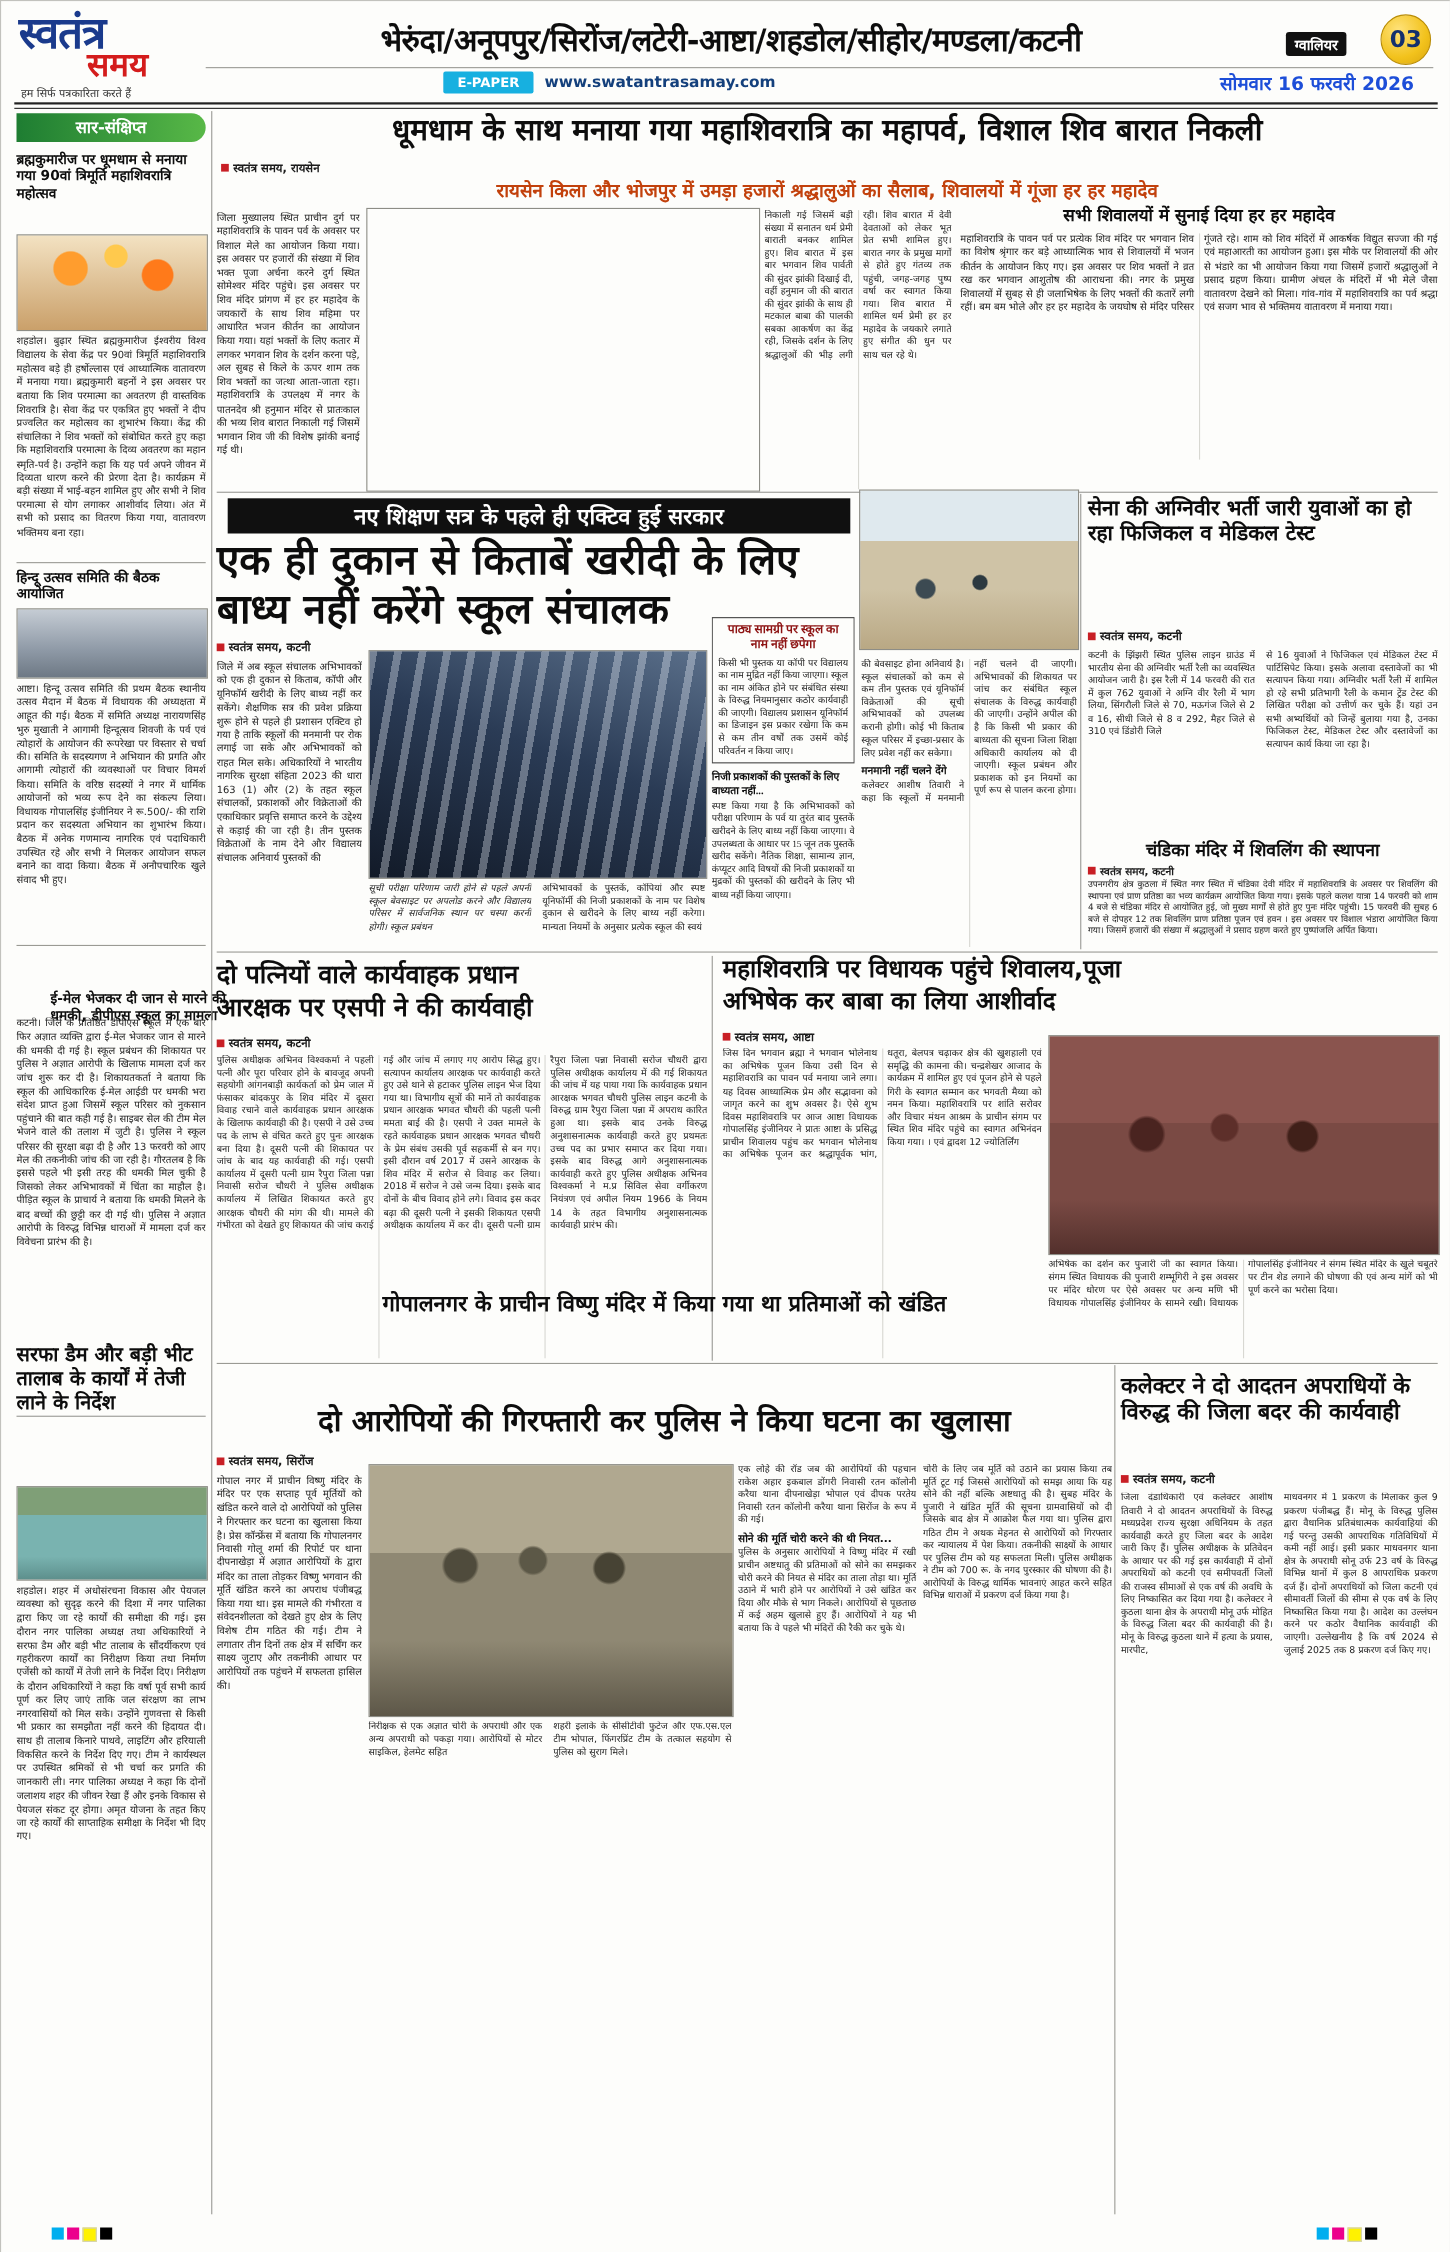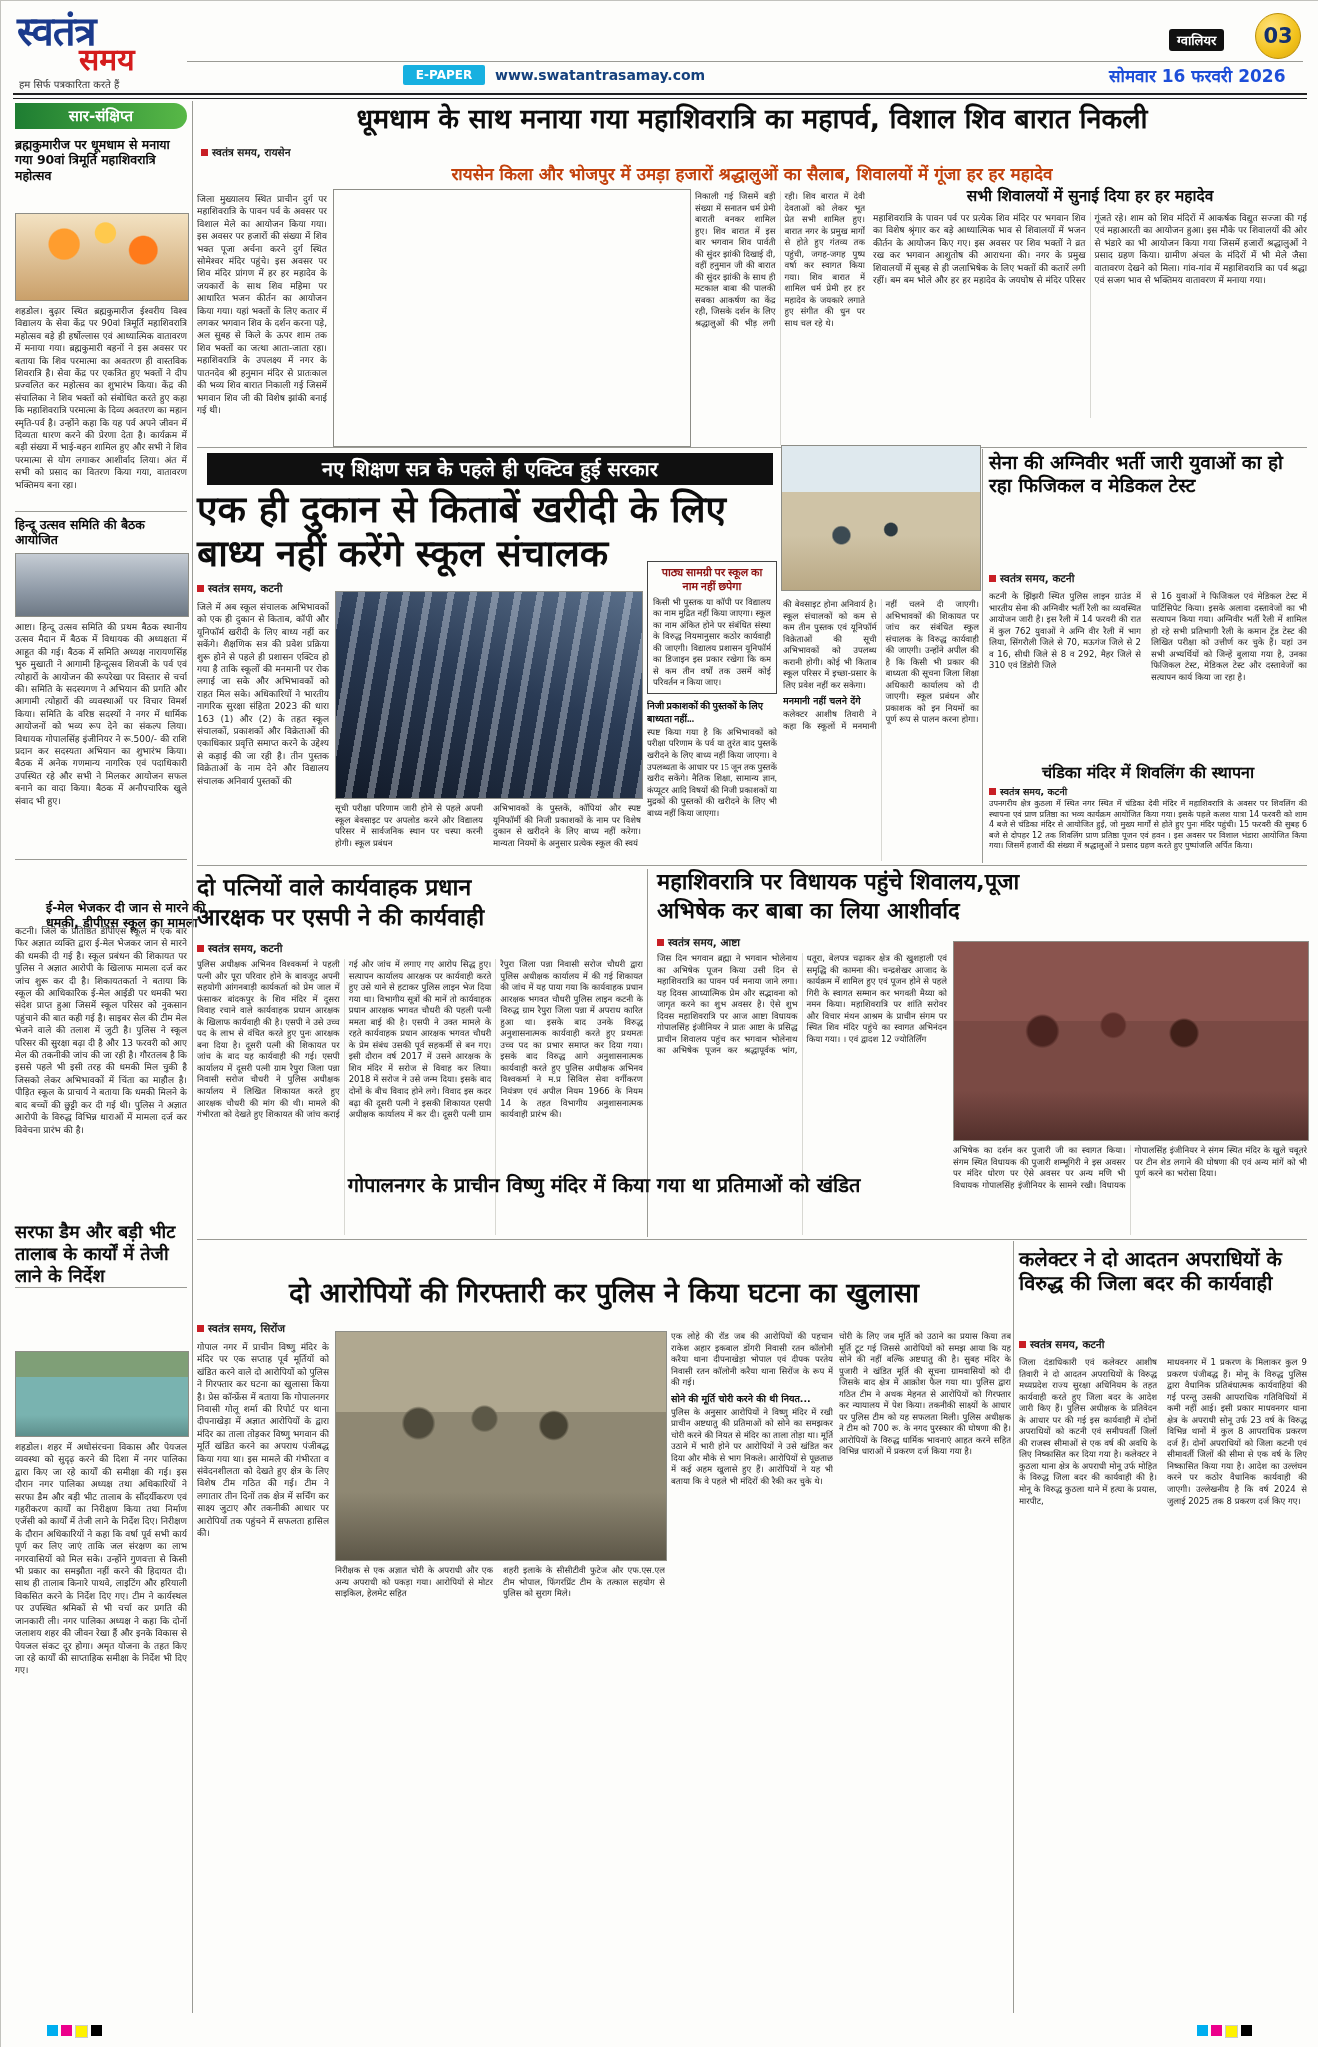--- a/index.html
+++ b/index.html
@@ -30,20 +30,21 @@
 <body>
 
 <div id="page">
 
   <div class="abs" style="left:16px;top:10px;width:168px;height:64px;">
     <div style="font-size:40px;font-weight:bold;color:#1a3a8c;line-height:1;letter-spacing:-1px;">स्वतंत्र</div>
     <div style="font-size:30px;font-weight:bold;color:#d41c1c;line-height:1;margin-left:62px;margin-top:-6px;">समय</div>
   </div>
   <div class="abs" style="left:18px;top:76px;width:168px;font-size:10px;color:#333;">हम सिर्फ पत्रकारिता करते हैं</div>
 
+  <div class="abs hl center" style="left:186px;top:14px;width:955px;height:44px;line-height:44px;font-size:28px;letter-spacing:-0.5px;">भेरुंदा/अनूपपुर/सिरोंज/लटेरी-आष्टा/शहडोल/सीहोर/मण्डला/कटनी</div>
 
   <div class="abs" style="left:1168px;top:28px;background:#111;color:#fff;font-size:13px;font-weight:bold;padding:2px 8px;border-radius:3px;">ग्वालियर</div>
   <div class="abs center" style="left:1254px;top:12px;width:44px;height:44px;border-radius:50%;background:radial-gradient(circle at 35% 30%,#ffe27a,#f2c21c 60%,#d9a50e);color:#14306e;font-size:21px;font-weight:bold;line-height:44px;border:1px solid #b98d08;">03</div>
 
   <div class="abs hline" style="left:186px;top:60px;width:1116px;"></div>
 
   <div class="abs center" style="left:402px;top:64px;width:82px;height:20px;background:#17b0e0;color:#fff;font-size:12px;font-weight:bold;line-height:20px;border-radius:2px;">E-PAPER</div>
   <div class="abs" style="left:494px;top:66px;font-size:14px;font-weight:bold;color:#14407c;">www.swatantrasamay.com</div>
   <div class="abs" style="left:1108px;top:63px;font-size:17px;font-weight:bold;color:#1d4ed8;">सोमवार 16 फरवरी 2026</div>
 
@@ -91,21 +92,21 @@
 
   <div class="abs kicker-bar" style="left:206px;top:452px;width:566px;height:32px;font-size:20px;line-height:32px;">नए शिक्षण सत्र के पहले ही एक्टिव हुई सरकार</div>
   <div class="abs hl" style="left:196px;top:488px;width:785px;font-size:37px;line-height:1.15;">एक ही दुकान से किताबें खरीदी के लिए</div>
   <div class="abs hl" style="left:196px;top:532px;width:785px;font-size:37px;line-height:1.15;">बाध्य नहीं करेंगे स्कूल संचालक</div>
   <div class="abs byline" style="left:196px;top:580px;">
     <span class="byline-sq"></span>
     <span>स्वतंत्र समय, कटनी</span>
   </div>
   <div class="abs body-txt" style="left:196px;top:600px;width:132px;height:260px;">जिले में अब स्कूल संचालक अभिभावकों को एक ही दुकान से किताब, कॉपी और यूनिफॉर्म खरीदी के लिए बाध्य नहीं कर सकेंगे। शैक्षणिक सत्र की प्रवेश प्रक्रिया शुरू होने से पहले ही प्रशासन एक्टिव हो गया है ताकि स्कूलों की मनमानी पर रोक लगाई जा सके और अभिभावकों को राहत मिल सके। अधिकारियों ने भारतीय नागरिक सुरक्षा संहिता 2023 की धारा 163 (1) और (2) के तहत स्कूल संचालकों, प्रकाशकों और विक्रेताओं की एकाधिकार प्रवृत्ति समाप्त करने के उद्देश्य से कड़ाई की जा रही है। तीन पुस्तक विक्रेताओं के नाम देने और विद्यालय संचालक अनिवार्य पुस्तकों की</div>
   <div class="abs photo" style="left:334px;top:590px;width:306px;height:206px;background:repeating-linear-gradient(100deg,rgba(235,240,248,0.35) 0 7px,rgba(20,28,44,0) 7px 22px),linear-gradient(200deg,#5a6f8a,#2a3b55 45%,#121a28 100%);"></div>
-  <div class="abs small-txt" style="left:334px;top:802px;width:148px;height:58px;">सूची परीक्षा परिणाम जारी होने से पहले अपनी स्कूल बेवसाइट पर अपलोड करने और विद्यालय परिसर में सार्वजनिक स्थान पर चस्पा करनी होगी। स्कूल प्रबंधन</div>
+  <div class="abs small-txt" style="left:334px;top:802px;width:148px;height:58px;font-style:italic;">सूची परीक्षा परिणाम जारी होने से पहले अपनी स्कूल बेवसाइट पर अपलोड करने और विद्यालय परिसर में सार्वजनिक स्थान पर चस्पा करनी होगी। स्कूल प्रबंधन</div>
   <div class="abs small-txt" style="left:492px;top:802px;width:148px;height:58px;">अभिभावकों के पुस्तकें, कॉपियां और स्पष्ट यूनिफॉर्मी की निजी प्रकाशकों के नाम पर विशेष दुकान से खरीदने के लिए बाध्य नहीं करेगा। मान्यता नियमों के अनुसार प्रत्येक स्कूल की स्वयं</div>
 
   <div class="abs" style="left:646px;top:560px;width:130px;height:300px;overflow:hidden;font-family:Liberation Serif, serif;">
     <div class="boxed">
       <div class="bt">पाठ्य सामग्री पर स्कूल का नाम नहीं छपेगा</div>
       <div class="small-txt">किसी भी पुस्तक या कॉपी पर विद्यालय का नाम मुद्रित नहीं किया जाएगा। स्कूल का नाम अंकित होने पर संबंधित संस्था के विरुद्ध नियमानुसार कठोर कार्यवाही की जाएगी। विद्यालय प्रशासन यूनिफॉर्म का डिजाइन इस प्रकार रखेगा कि कम से कम तीन वर्षों तक उसमें कोई परिवर्तन न किया जाए।</div>
     </div>
     <div class="subhead-inline">निजी प्रकाशकों की पुस्तकों के लिए बाध्यता नहीं...</div>
     <div class="small-txt">स्पष्ट किया गया है कि अभिभावकों को परीक्षा परिणाम के पर्व या तुरंत बाद पुस्तकें खरीदने के लिए बाध्य नहीं किया जाएगा। वे उपलब्धता के आधार पर 15 जून तक पुस्तकें खरीद सकेंगे। नैतिक शिक्षा, सामान्य ज्ञान, कंप्यूटर आदि विषयों की निजी प्रकाशकों या मुद्रकों की पुस्तकों की खरीदने के लिए भी बाध्य नहीं किया जाएगा।</div>
   </div>

